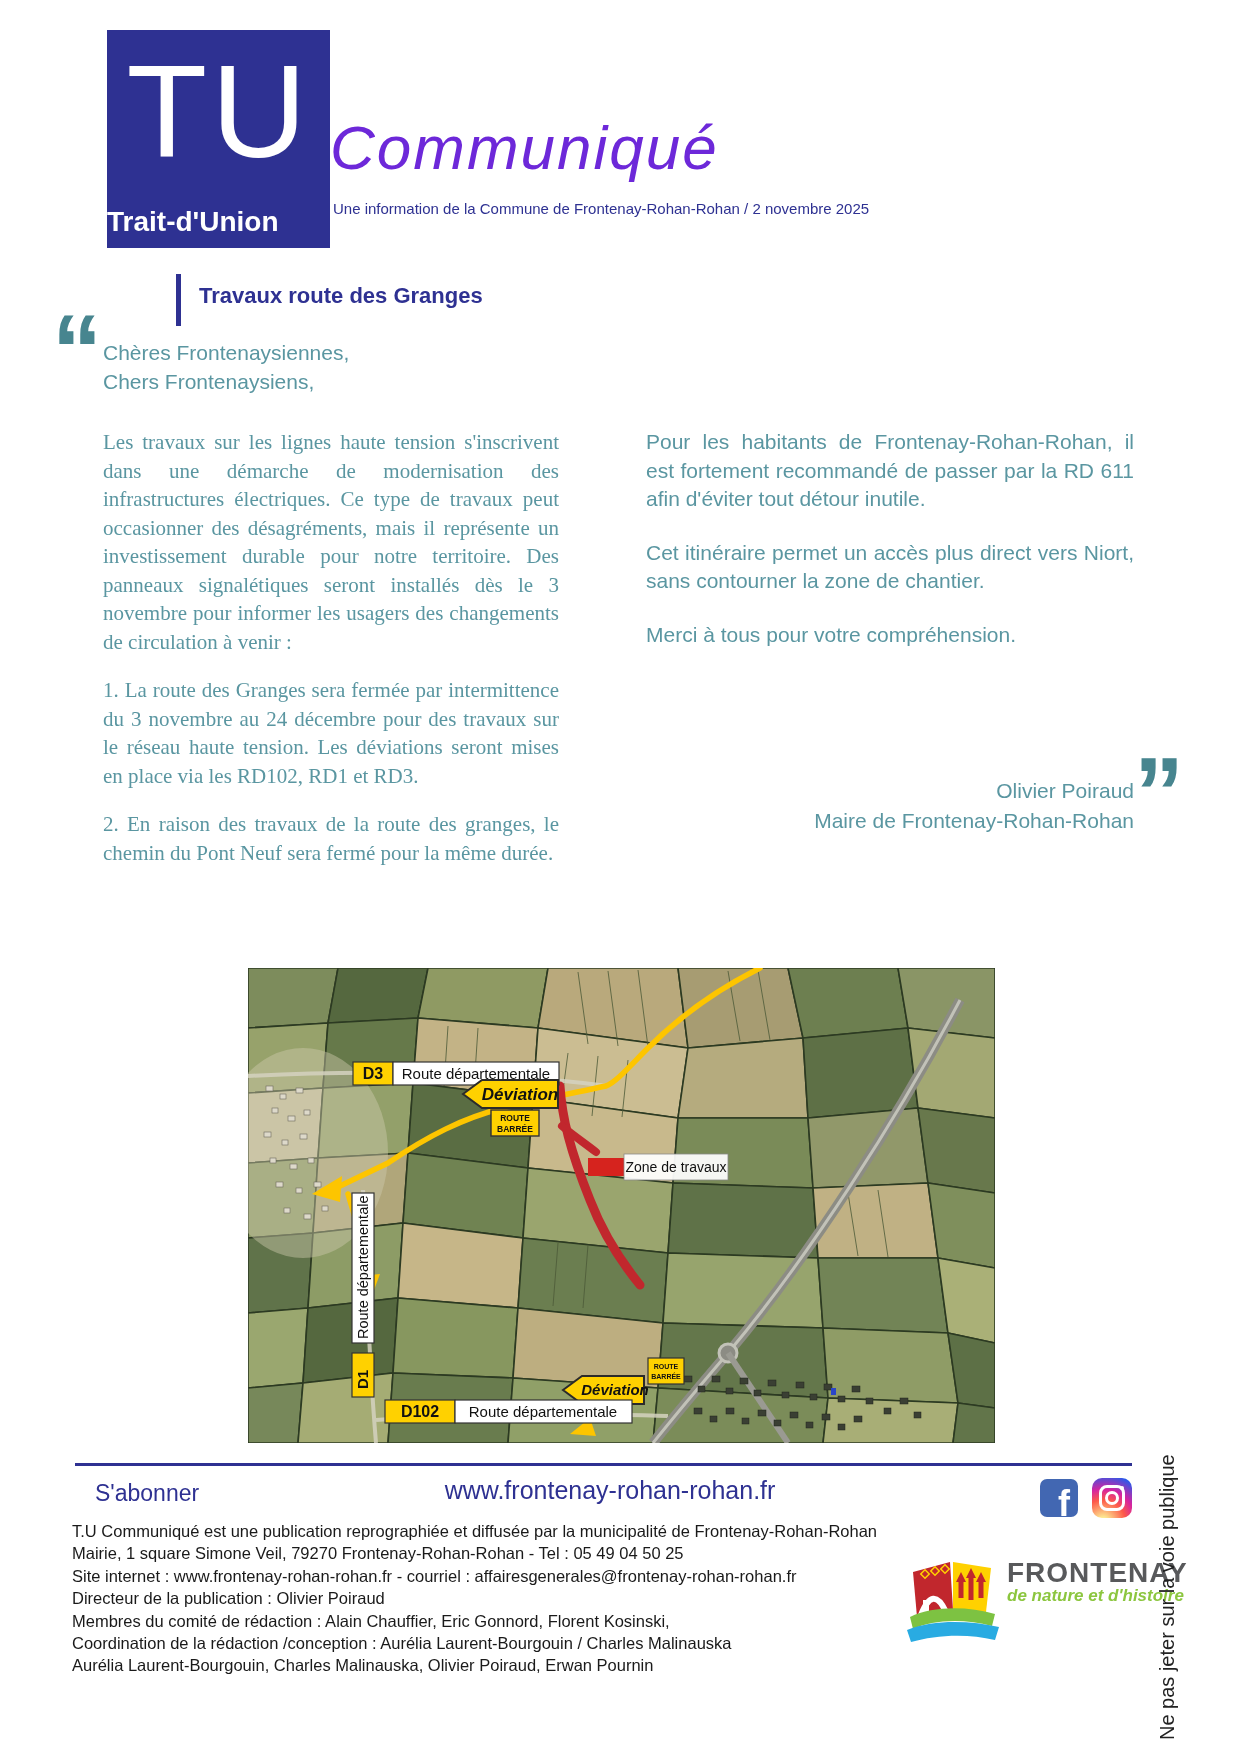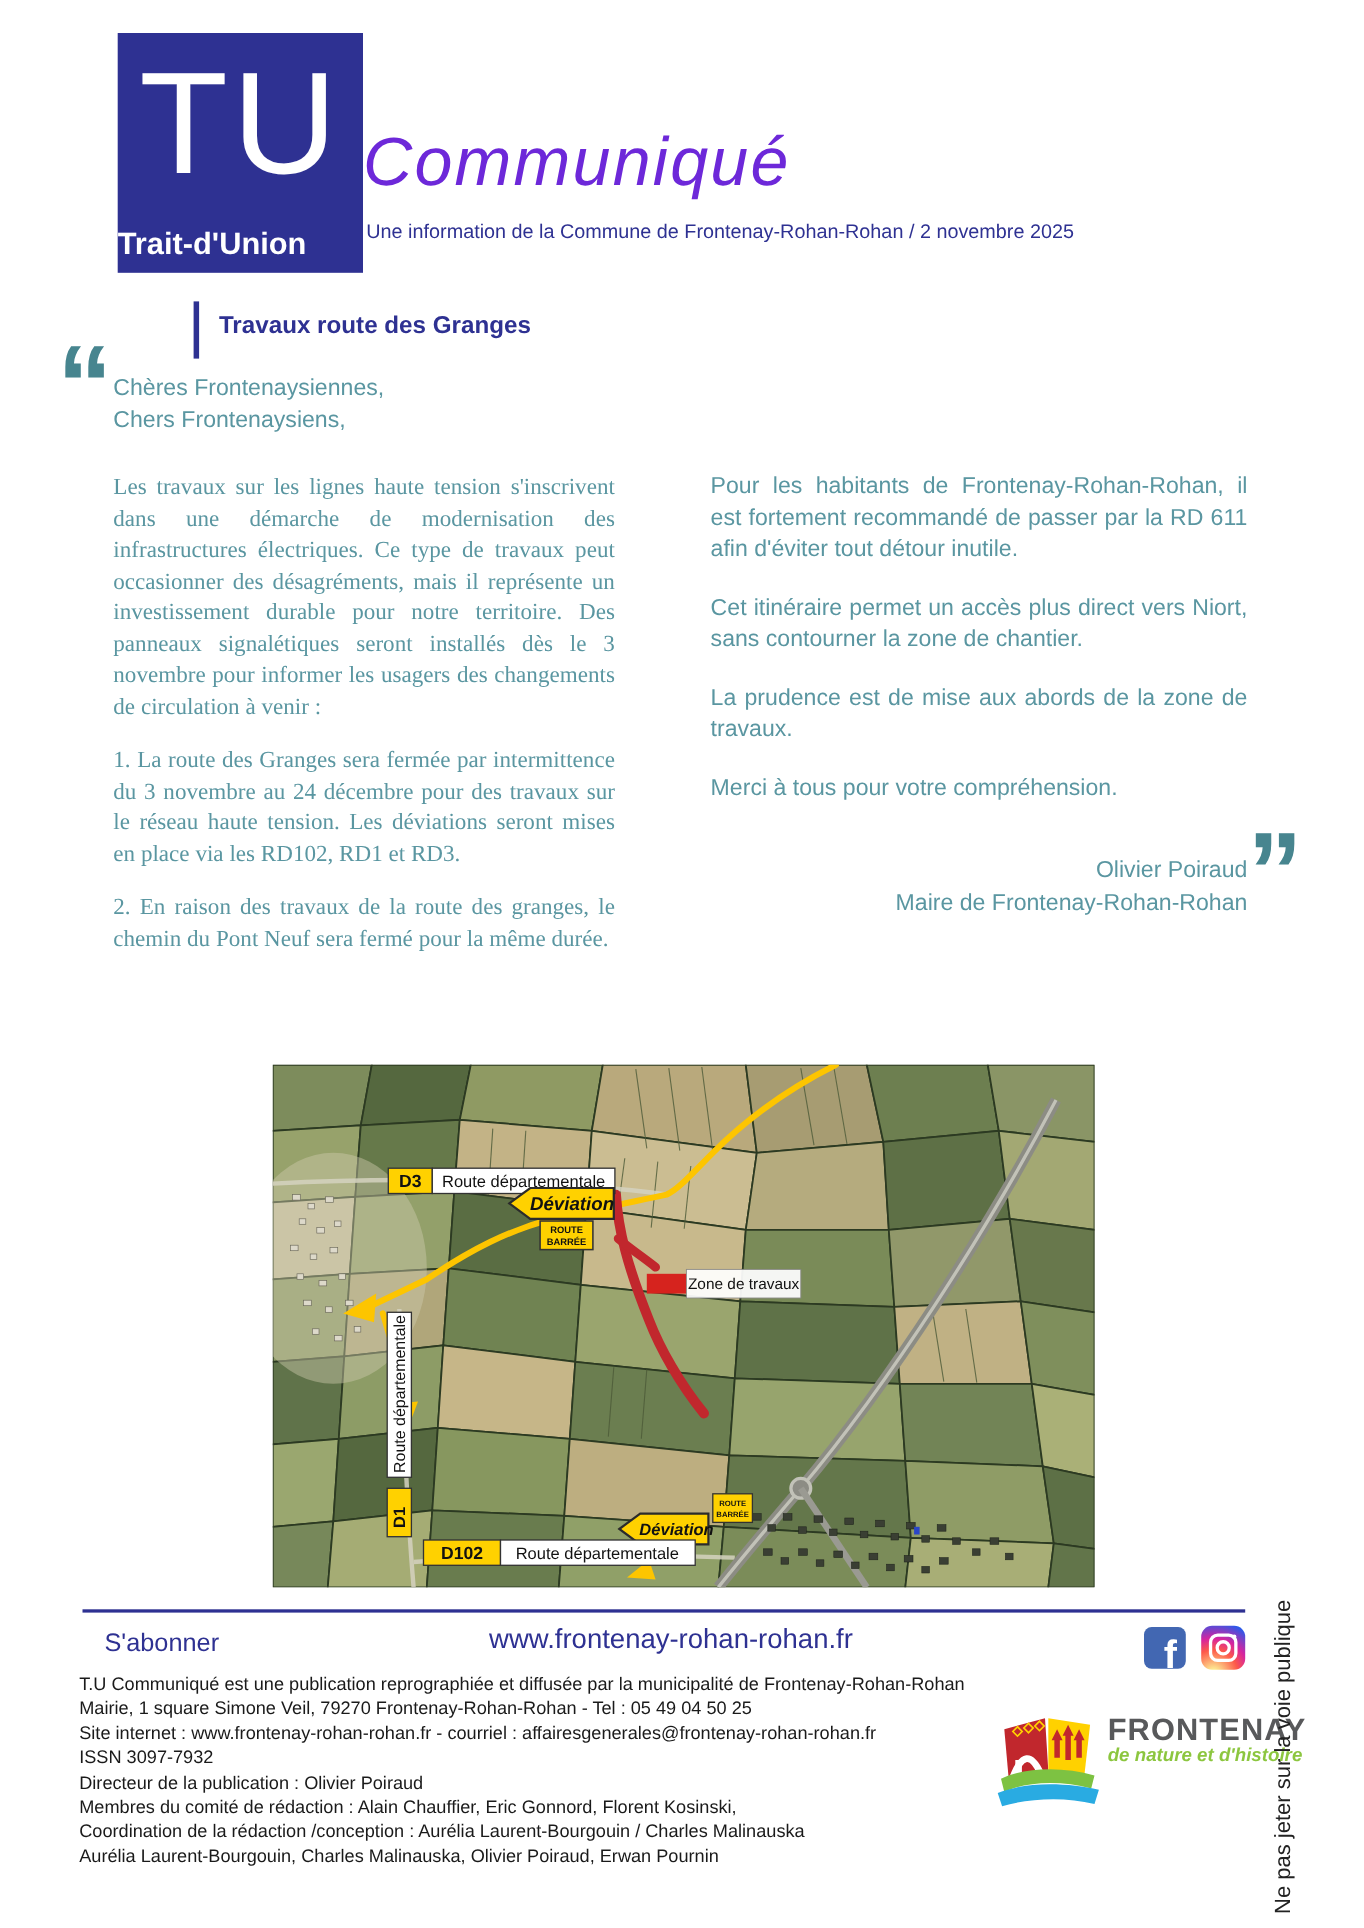--- a/index.html
+++ b/index.html
@@ -7,21 +7,21 @@
         font-family:"Liberation Sans",sans-serif;overflow:hidden;}
   .abs{position:absolute;}
 
   
   .logo-box{left:107px;top:30px;width:223px;height:218px;background:#2e3192;}
   .logo-tu{position:absolute;top:6px;left:0;width:100%;text-align:center;
            font-size:132px;font-weight:500;color:#fff;letter-spacing:4px;}
   .logo-name{position:absolute;bottom:10px;left:0;width:100%;text-align:left;
              font-size:28px;font-weight:bold;color:#fff;}
   .main-title{left:330px;top:112px;font-size:62px;font-style:italic;color:#6d28d9;letter-spacing:2px;}
-  .subtitle{left:333px;top:200px;font-size:18px;color:#2e3192;}
+  .subtitle{left:333px;top:200px;font-size:15px;color:#2e3192;}
 
   
   .section-bar{left:176px;top:274px;width:5px;height:52px;background:#2e3192;}
   .section-title{left:199px;top:283px;font-size:22px;font-weight:bold;color:#2e3192;}
 
   
   .quote{color:#47858f;font-size:100px;line-height:1;font-weight:bold;}
   .quote-open{left:52px;top:300px;}
   .quote-close{left:1134px;top:742px;}
   .greeting{left:103px;top:338px;font-size:21px;line-height:29px;color:#5a96a1;}
@@ -85,21 +85,20 @@
   </div>
 
   <div class="abs col col-left">
     <p>Les travaux sur les lignes haute tension s'inscrivent dans une démarche de modernisation des infrastructures électriques. Ce type de travaux peut occasionner des désagréments, mais il représente un investissement durable pour notre territoire. Des panneaux signalétiques seront installés dès le 3 novembre pour informer les usagers des changements de circulation à venir :</p>
     <p>1. La route des Granges sera fermée par intermittence du 3 novembre au 24 décembre pour des travaux sur le réseau haute tension. Les déviations seront mises en place via les RD102, RD1 et RD3.</p>
     <p>2. En raison des travaux de la route des granges, le chemin du Pont Neuf sera fermé pour la même durée.</p>
   </div>
   <div class="abs col col-right">
     <p>Pour les habitants de Frontenay-Rohan-Rohan, il est fortement recommandé de passer par la RD 611 afin d'éviter tout détour inutile.</p>
     <p>Cet itinéraire permet un accès plus direct vers Niort, sans contourner la zone de chantier.</p>
-    <p>La prudence est de mise aux abords de la zone de travaux.</p>
     <p>Merci à tous pour votre compréhension.</p>
   </div>
   <div class="abs signature">
     <div>Olivier Poiraud</div>
     <div>Maire de Frontenay-Rohan-Rohan</div>
   </div>
   <div class="abs quote quote-close">”</div>
 
   <div class="abs map">
     <svg width="747" height="475" viewBox="0 0 747 475" xmlns="http://www.w3.org/2000/svg">
@@ -317,21 +316,20 @@
   <div class="abs ig-icon">
     <div class="ig-frame"></div>
     <div class="ig-lens"></div>
     <div class="ig-dot"></div>
   </div>
 
   <div class="abs footer-text">
     <div>T.U Communiqué est une publication reprographiée et diffusée par la municipalité de Frontenay-Rohan-Rohan</div>
     <div>Mairie, 1 square Simone Veil, 79270 Frontenay-Rohan-Rohan - Tel : 05 49 04 50 25</div>
     <div>Site internet : www.frontenay-rohan-rohan.fr  -  courriel : affairesgenerales@frontenay-rohan-rohan.fr</div>
-    <div>ISSN 3097-7932</div>
     <div>Directeur de la publication : Olivier Poiraud</div>
     <div>Membres du comité de rédaction : Alain Chauffier, Eric Gonnord,  Florent Kosinski,</div>
     <div>Coordination de la rédaction /conception : Aurélia Laurent-Bourgouin / Charles Malinauska</div>
     <div>Aurélia Laurent-Bourgouin, Charles Malinauska, Olivier Poiraud, Erwan Pournin</div>
   </div>
 
   <div class="abs brand">
     <svg width="96" height="94" viewBox="0 0 96 94">
       <path d="M8,18 L45,8 L48,56 L12,63 Z" fill="#c1272d"></path>
       <g stroke="#ffd100" stroke-width="1.5" fill="none">

